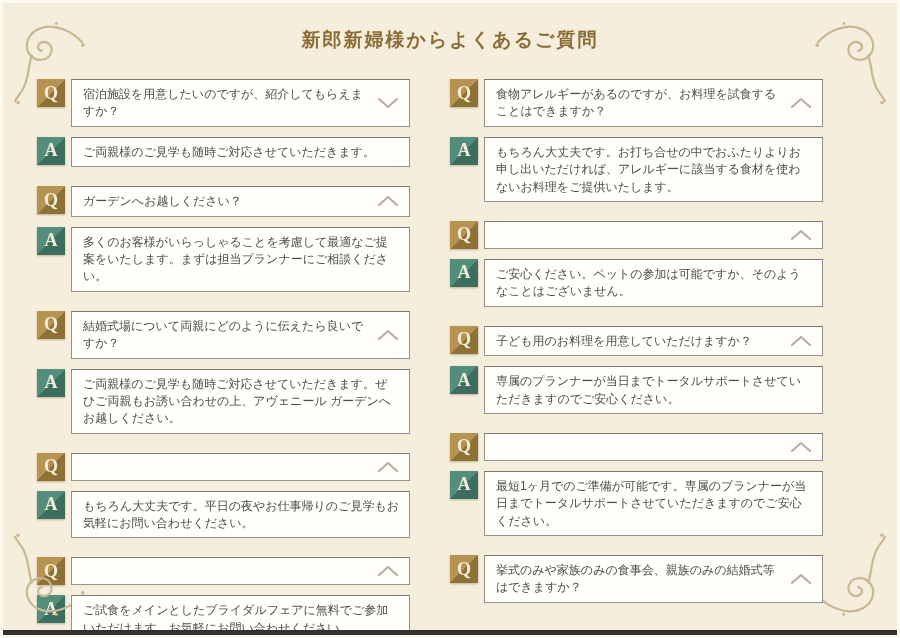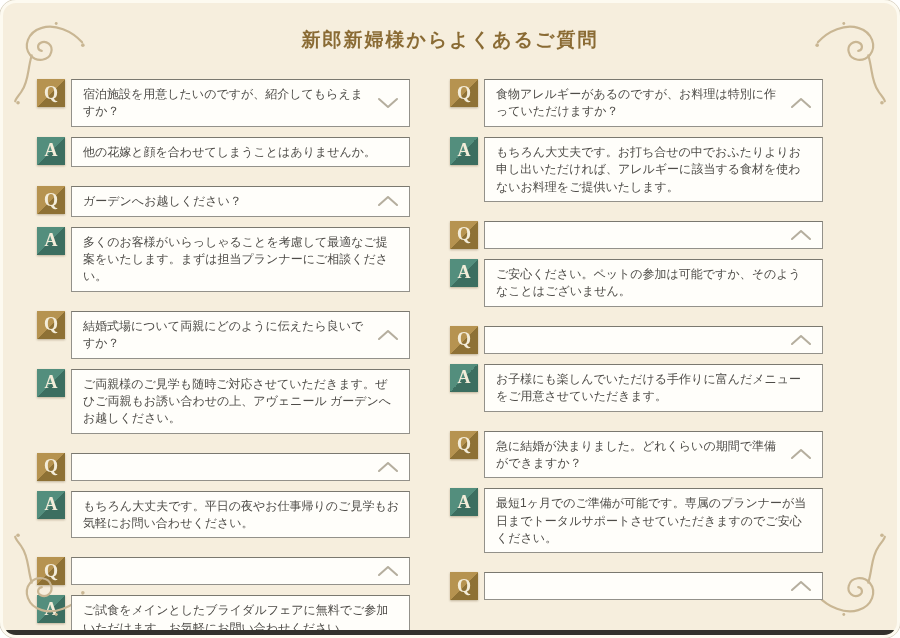--- a/index.html
+++ b/index.html
@@ -3,21 +3,21 @@
 <meta charset="utf-8">
 <style>
   html,body { margin:0; padding:0; background:#ffffff; }
   * { box-sizing:border-box; }
   .page {
     position:relative;
     width:900px; height:638px;
     background: var(--page-bg, #f6eedd);
     border: 3px solid var(--frame-color, #fdfaf0);
     outline: 1px solid #ddd6c6;
-    border-radius: 16px;
+    border-radius: 0;
     overflow:hidden;
     font-family:"Liberation Sans","DejaVu Sans",sans-serif;
   }
   
   .page-title {
     margin-top:24px;
     text-align:center;
     font-family:"Liberation Serif","DejaVu Serif",serif;
     font-weight:bold;
     font-size:19px;
@@ -138,21 +138,21 @@
         <span class="chevron">
           <svg width="22" height="12" viewBox="0 0 22 12">
             <polyline points="2,2 11,10 20,2" fill="none" stroke="#b5ae9e" stroke-width="2" stroke-linecap="round" stroke-linejoin="round"></polyline>
           </svg>
         </span>
       </div>
     </div>
     <div class="faq-row a-row">
       <span class="badge a-badge">A</span>
       <div class="a-box">
-        <span class="a-text">他の花嫁と顔を合わせてしまうことはありませんか。</span>
+        <span class="a-text">ご両親様のご見学も随時ご対応させていただきます。</span>
       </div>
     </div>
   </div>
 
   <div class="faq-item">
     <div class="faq-row q-row">
       <span class="badge q-badge">Q</span>
       <div class="q-box">
         <span class="q-text">ガーデンへお越しください？</span>
         <span class="chevron up">
@@ -226,21 +226,21 @@
         <span class="a-text">ご試食をメインとしたブライダルフェアに無料でご参加いただけます。お気軽にお問い合わせください。</span>
       </div>
     </div>
   </div>
 </div>
     <div class="faq-column">
   <div class="faq-item">
     <div class="faq-row q-row">
       <span class="badge q-badge">Q</span>
       <div class="q-box">
-        <span class="q-text">食物アレルギーがあるのですが、お料理は特別に作っていただけますか？</span>
+        <span class="q-text">食物アレルギーがあるのですが、お料理を試食することはできますか？</span>
         <span class="chevron up">
           <svg width="22" height="12" viewBox="0 0 22 12">
             <polyline points="2,2 11,10 20,2" fill="none" stroke="#b5ae9e" stroke-width="2" stroke-linecap="round" stroke-linejoin="round"></polyline>
           </svg>
         </span>
       </div>
     </div>
     <div class="faq-row a-row">
       <span class="badge a-badge">A</span>
       <div class="a-box">
@@ -265,59 +265,60 @@
       <div class="a-box">
         <span class="a-text">ご安心ください。ペットの参加は可能ですか、そのようなことはございません。</span>
       </div>
     </div>
   </div>
 
   <div class="faq-item">
     <div class="faq-row q-row">
       <span class="badge q-badge">Q</span>
       <div class="q-box">
-        <span class="chevron up">
-          <svg width="22" height="12" viewBox="0 0 22 12">
-            <polyline points="2,2 11,10 20,2" fill="none" stroke="#b5ae9e" stroke-width="2" stroke-linecap="round" stroke-linejoin="round"></polyline>
-          </svg>
-        </span>
-      </div>
-    </div>
-    <div class="faq-row a-row">
-      <span class="badge a-badge">A</span>
-      <div class="a-box">
-        <span class="a-text">お子様にも楽しんでいただける手作りに富んだメニューをご用意させていただきます。</span>
-      </div>
-    </div>
-  </div>
-
-  <div class="faq-item">
-    <div class="faq-row q-row">
-      <span class="badge q-badge">Q</span>
-      <div class="q-box">
-        <span class="q-text">急に結婚が決まりました。どれくらいの期間で準備ができますか？</span>
+        <span class="q-text">子ども用のお料理を用意していただけますか？</span>
+        <span class="chevron up">
+          <svg width="22" height="12" viewBox="0 0 22 12">
+            <polyline points="2,2 11,10 20,2" fill="none" stroke="#b5ae9e" stroke-width="2" stroke-linecap="round" stroke-linejoin="round"></polyline>
+          </svg>
+        </span>
+      </div>
+    </div>
+    <div class="faq-row a-row">
+      <span class="badge a-badge">A</span>
+      <div class="a-box">
+        <span class="a-text">専属のプランナーが当日までトータルサポートさせていただきますのでご安心ください。</span>
+      </div>
+    </div>
+  </div>
+
+  <div class="faq-item">
+    <div class="faq-row q-row">
+      <span class="badge q-badge">Q</span>
+      <div class="q-box">
         <span class="chevron up">
           <svg width="22" height="12" viewBox="0 0 22 12">
             <polyline points="2,2 11,10 20,2" fill="none" stroke="#b5ae9e" stroke-width="2" stroke-linecap="round" stroke-linejoin="round"></polyline>
           </svg>
         </span>
       </div>
     </div>
     <div class="faq-row a-row">
       <span class="badge a-badge">A</span>
       <div class="a-box">
         <span class="a-text">最短1ヶ月でのご準備が可能です。専属のプランナーが当日までトータルサポートさせていただきますのでご安心ください。</span>
       </div>
     </div>
   </div>
 
   <div class="faq-item">
     <div class="faq-row q-row">
       <span class="badge q-badge">Q</span>
       <div class="q-box">
+        <span class="q-text">挙式のみや家族のみの食事会、親族のみの結婚式等はできますか？</span>
         <span class="chevron up">
           <svg width="22" height="12" viewBox="0 0 22 12">
             <polyline points="2,2 11,10 20,2" fill="none" stroke="#b5ae9e" stroke-width="2" stroke-linecap="round" stroke-linejoin="round"></polyline>
           </svg>
         </span>
       </div>
     </div>
 
   </div>
 </div>

